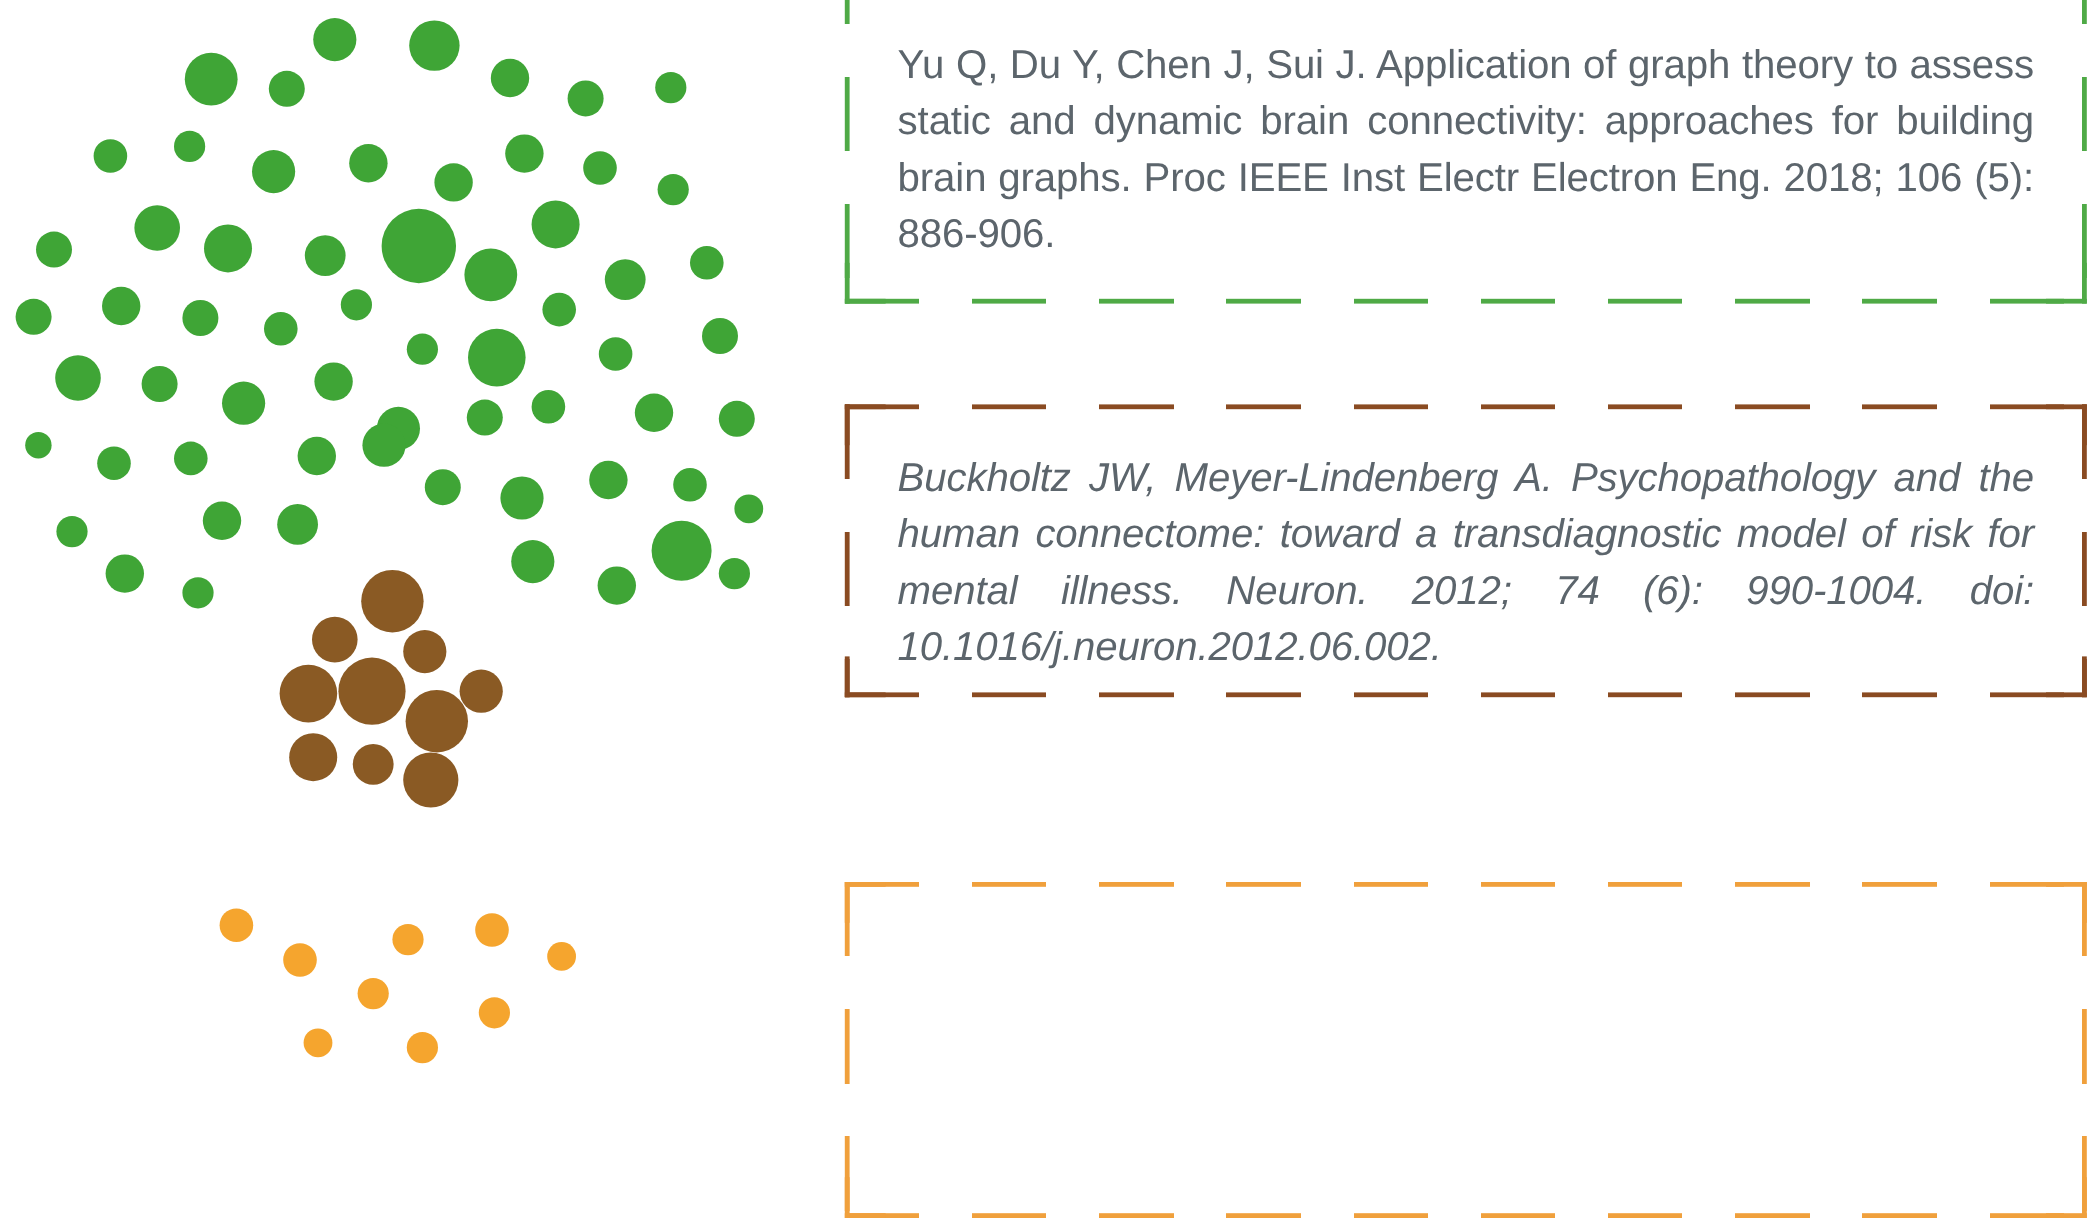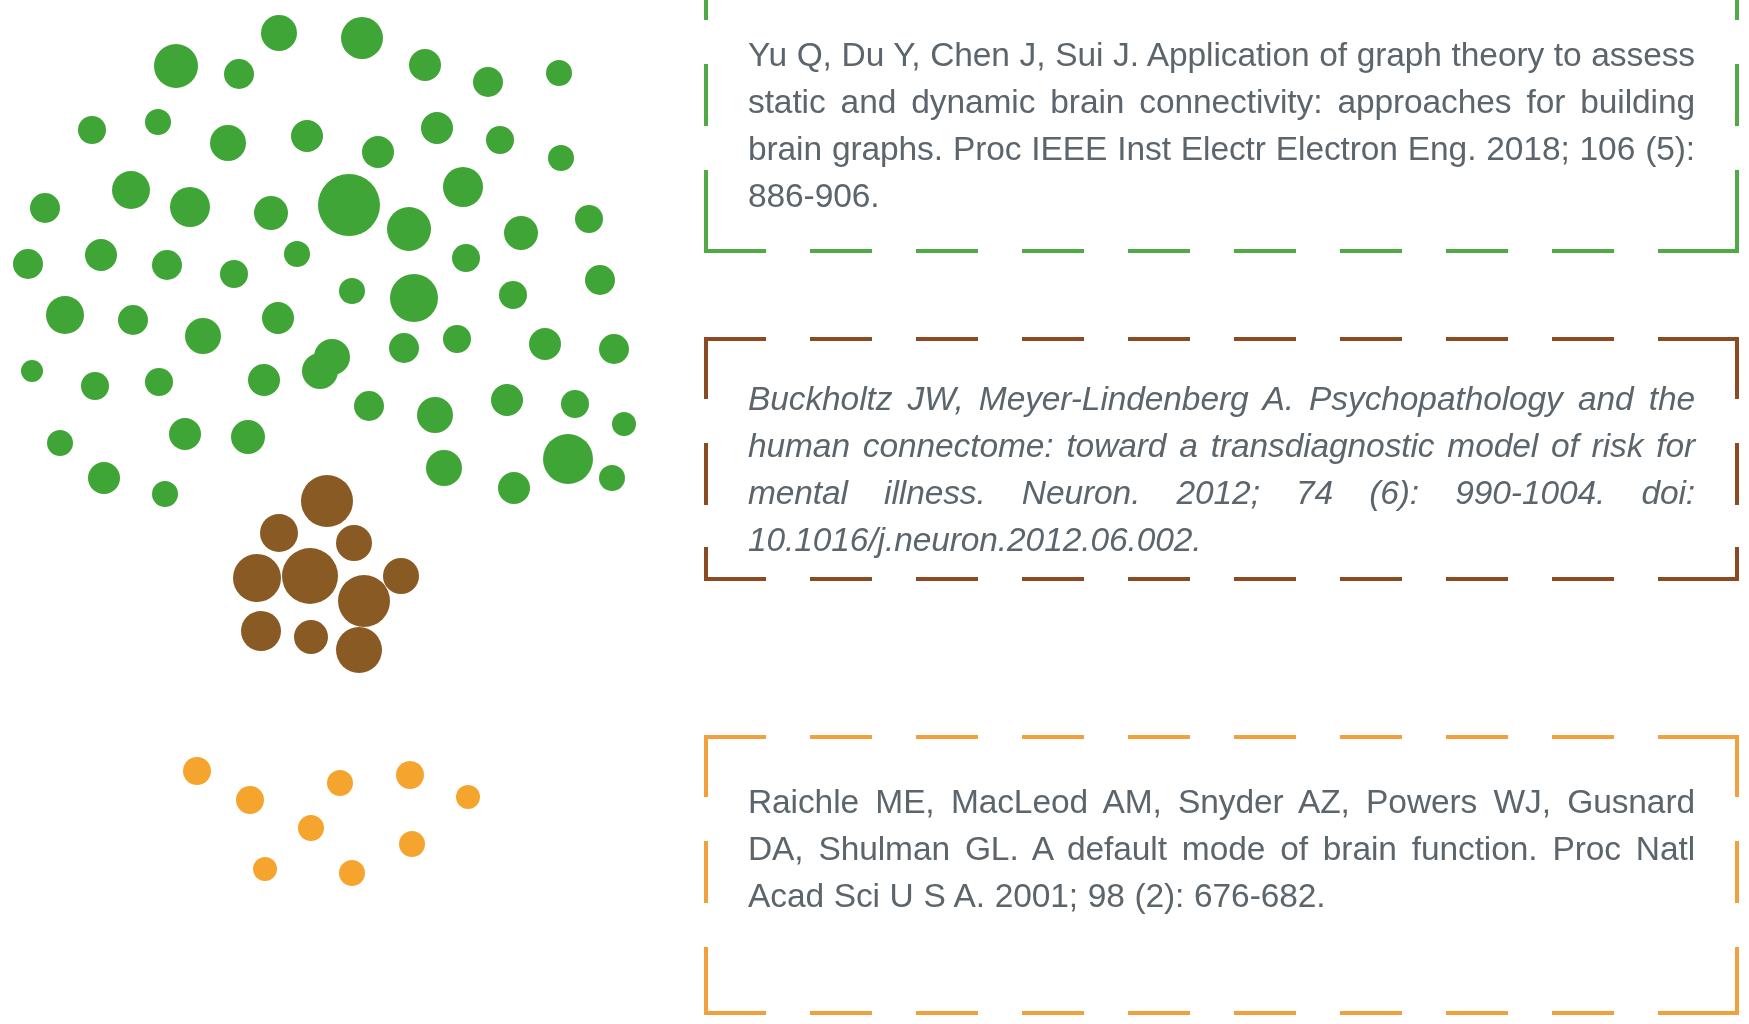--- a/index.html
+++ b/index.html
@@ -298,17 +298,16 @@
           </div>
         <div class="corner corner-bl">
             <span class="h"></span>
             <span class="v"></span>
           </div>
         <div class="corner corner-br">
             <span class="h"></span>
             <span class="v"></span>
           </div>
       </div>
-      <div class="citation-text">Raichle ME, MacLeod AM, Snyder AZ, Powers WJ, Gusnard DA, Shulman GL. A default mode of brain function. Proc Natl Acad Sci U S A. 2001; 98 (2): 676-682.</div>
     </div>
 
   </div>
 </div>
 
 </body></html>

